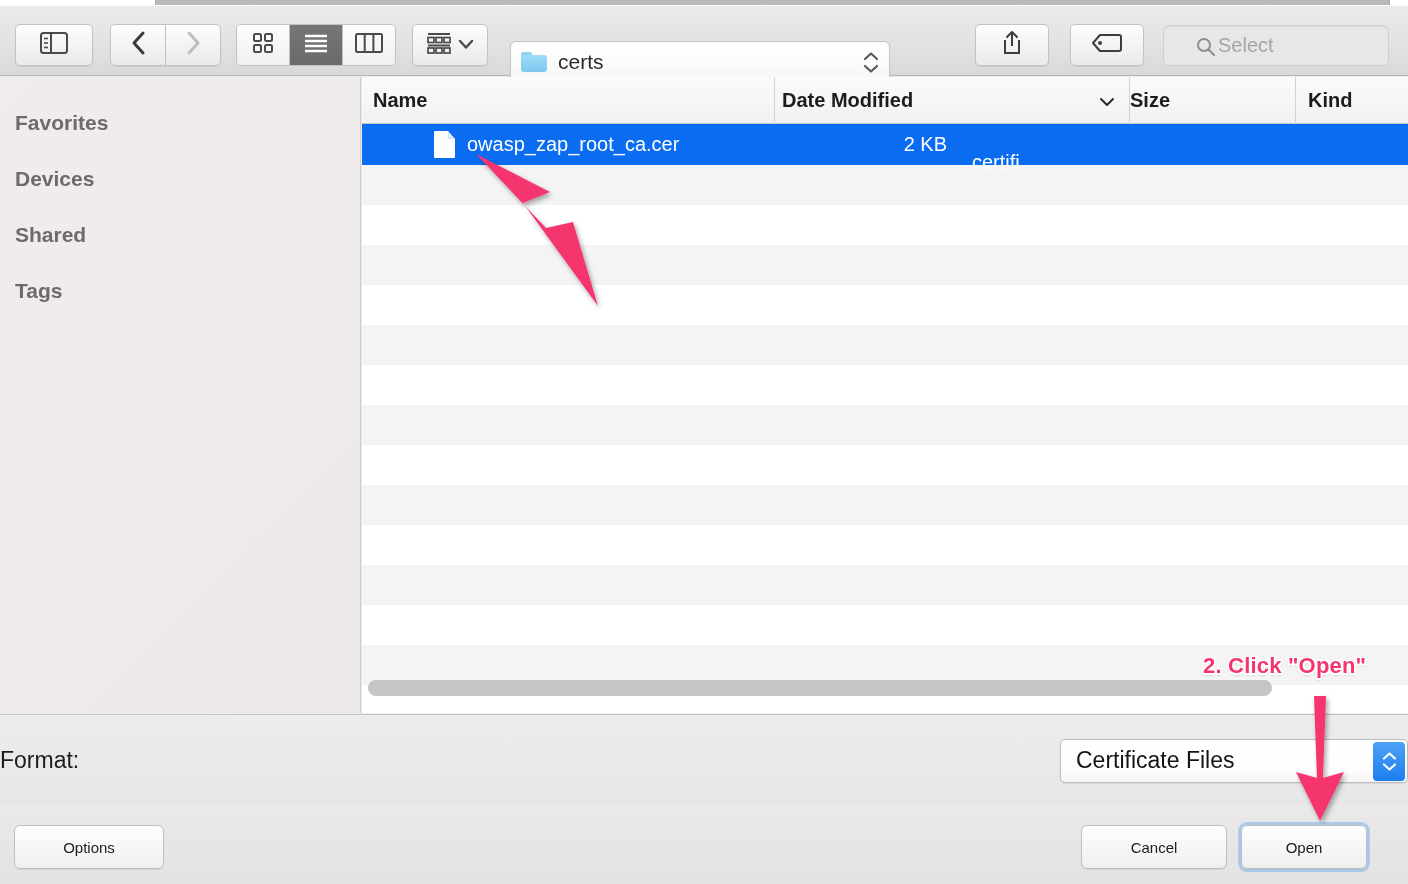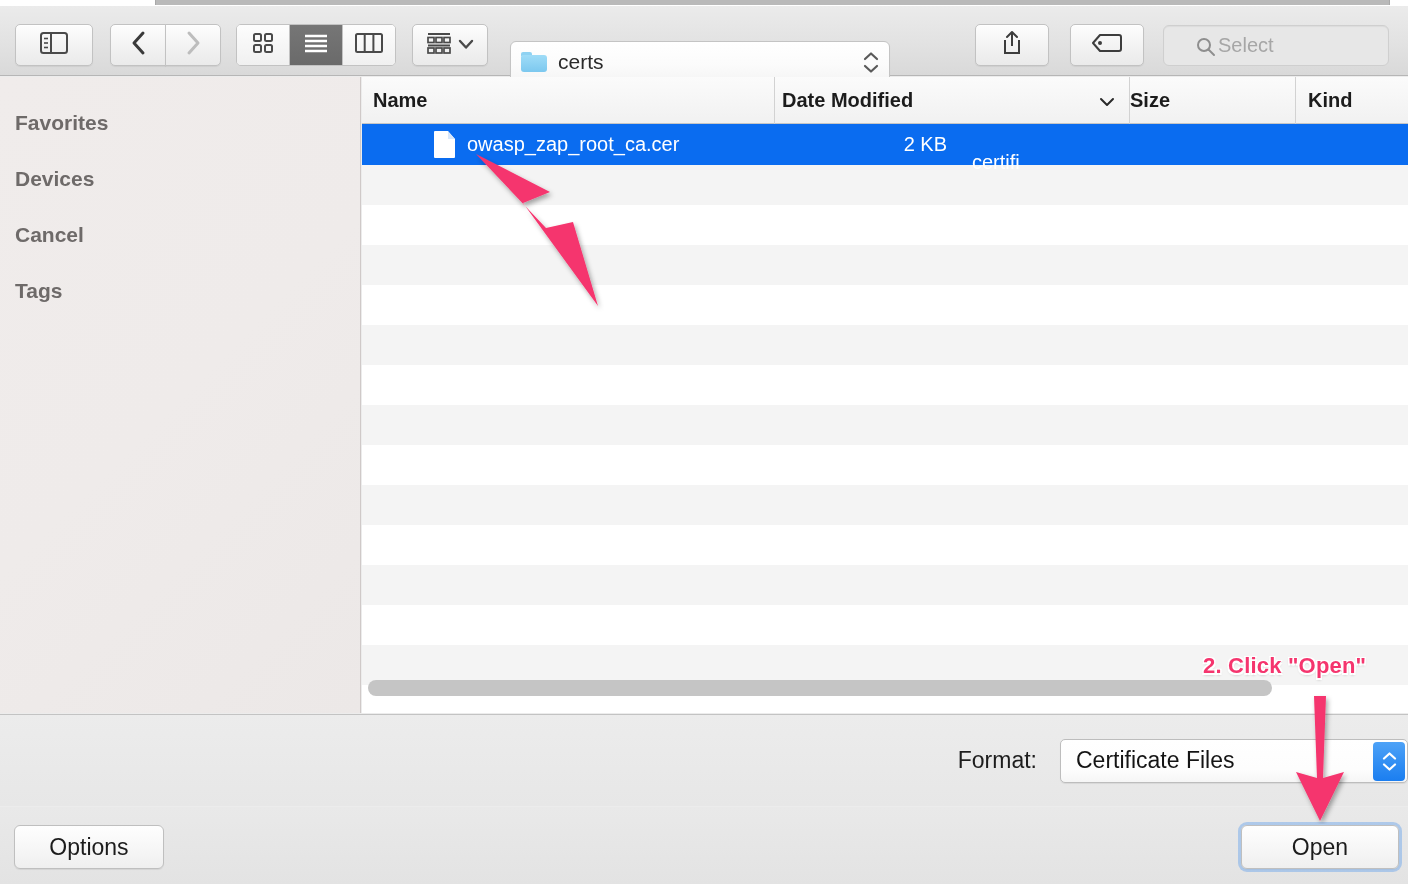--- a/index.html
+++ b/index.html
@@ -167,21 +167,21 @@
   .hscroll-thumb {
     position: absolute; left: 6px; top: 3px; width: 904px; height: 16px;
     background: #c5c5c5; border-radius: 8px;
   }
 
   
   .format-row {
     position: absolute; left: 0; top: 714px; width: 1408px; height: 92px;
     background: linear-gradient(to bottom, #ececec 0%, #e7e7e7 100%);
     border-top: 1px solid #c3c3c3;
-    display: flex; align-items: center; justify-content: flex-end; gap: 23px;
+    display: flex; align-items: center; justify-content: space-between; gap: 23px;
   }
   .format-label { font-size: 23px; color: #1d1d1d; }
   .format-popup {
     width: 348px; height: 44px;
     background: linear-gradient(to bottom, #ffffff 0%, #fdfdfd 70%, #f6f6f6 100%);
     border: 1px solid #bdbdbd; border-radius: 5px;
     display: flex; align-items: center; padding-left: 15px;
     box-shadow: 0 1px 1px rgba(0,0,0,0.07);
     position: relative;
   }
@@ -195,28 +195,28 @@
 
   
   .bottom-bar {
     position: absolute; left: 0; top: 807px; width: 1408px; height: 77px;
     background: linear-gradient(to bottom, #e9e9e9 0%, #e3e3e3 100%);
   }
   .push-button {
     position: absolute; top: 18px; height: 44px;
     background: linear-gradient(to bottom, #fefefe 0%, #f7f7f7 50%, #efefef 100%);
     border: 1px solid #bfbfbf; border-radius: 6px;
-    font-size: 23px; color: #1c1c1c;
+    font-size: 15px; color: #1c1c1c;
     display: flex; align-items: center; justify-content: center;
     box-shadow: 0 1px 1px rgba(0,0,0,0.07);
   }
   #options-button { left: 14px; width: 150px; }
   #cancel-button  { left: 1081px; width: 146px; }
   #open-button {
-    left: 1241px; width: 158px;
+    left: 1241px; width: 126px;
     box-shadow: 0 0 0 3px rgba(125,175,235,0.55), 0 1px 1px rgba(0,0,0,0.07);
   }
 
   
   .annotation {
     position: absolute;
     font-size: 22px; font-weight: bold; color: #f5356e;
     text-shadow:
       -1.5px -1.5px 0 #fff, 1.5px -1.5px 0 #fff,
       -1.5px 1.5px 0 #fff, 1.5px 1.5px 0 #fff,
@@ -368,21 +368,21 @@
   </div>
 
   <div class="sidebar">
     <div class="sidebar-section">
       <span>Favorites</span>
     </div>
     <div class="sidebar-section">
       <span>Devices</span>
     </div>
     <div class="sidebar-section">
-      <span>Cancel</span>
+      <span>Shared</span>
     </div>
     <div class="sidebar-section">
       <span>Tags</span>
     </div>
   </div>
 
   <div class="filelist-area">
 
     <div class="col-header">
       <div class="ch ch-name">
@@ -446,20 +446,21 @@
         </svg>
         <svg width="15" height="8" viewBox="0 0 15 8">
           <polyline points="2,1.5 7.5,6.5 13,1.5" fill="none" stroke="#ffffff" stroke-width="2.2" stroke-linecap="round" stroke-linejoin="round"></polyline>
         </svg>
       </span>
     </div>
   </div>
 
   <div class="bottom-bar">
     <div class="push-button" id="options-button">Options</div>
+    <div class="push-button" id="cancel-button">Cancel</div>
     <div class="push-button" id="open-button">Open</div>
   </div>
 
   <svg class="arrow-svg" id="arrow-to-file" width="160" height="170" viewBox="0 0 160 170">
     <defs>
       <filter id="shadow1" x="-30%" y="-30%" width="170%" height="170%">
         <feDropShadow dx="2" dy="3" stdDeviation="2.5" flood-color="#000" flood-opacity="0.35"></feDropShadow>
       </filter>
     </defs>
     <path d="M6 6 L80 44 L53 55 L128 158 L103 74 L76 80 Z" fill="#f5356e" filter="url(#shadow1)"></path>

